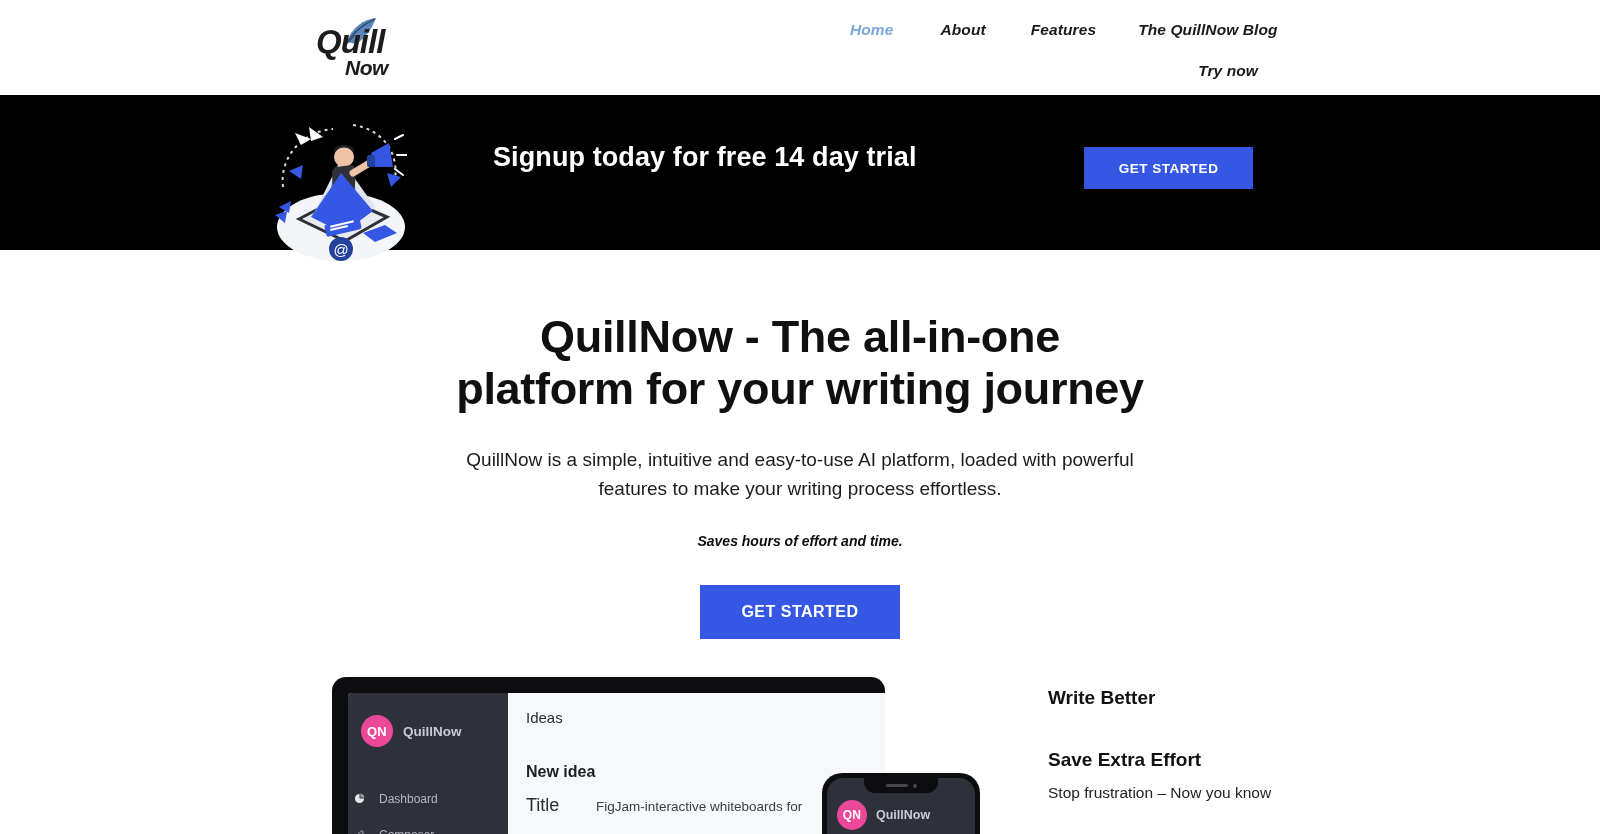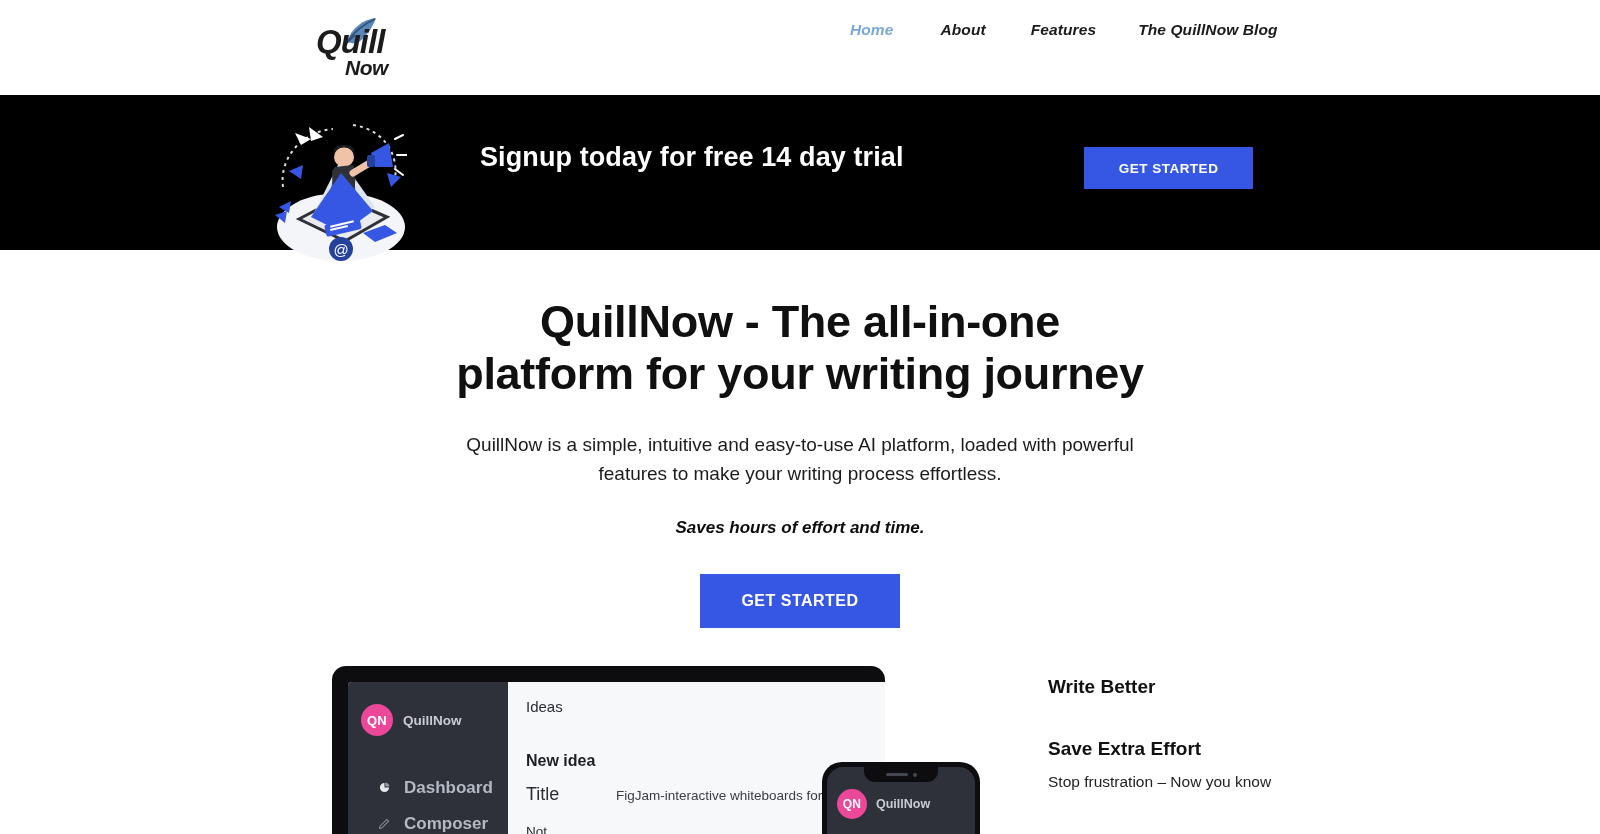--- a/index.html
+++ b/index.html
@@ -55,48 +55,48 @@
     width:1600px; height:155px;
     background:#000000;
   }
   .promo-illus {
     position:absolute; left:275px; top:20px;
     width:132px; height:140px;
     overflow:visible;
     z-index:5;
   }
   .promo-text {
-    position:absolute; left:480px; top:47px;
+    position:absolute; left:493px; top:47px;
     font-size:27px; font-weight:bold; color:#ffffff;
     letter-spacing:0.1px; white-space:nowrap;
   }
   .promo-btn {
     position:absolute; left:1084px; top:52px;
     width:169px; height:42px;
     background:#3557e4; border:none;
     color:#ffffff; font-size:13.5px; font-weight:bold;
     letter-spacing:0.5px; cursor:pointer;
     font-family:"Liberation Sans", sans-serif;
   }
 
   
   .hero { width:1600px; padding-top:45px; text-align:center; }
   .hero h1 {
     font-size:45px; font-weight:bold;
     line-height:52px; letter-spacing:-0.3px;
     color:#101010;
-    max-width:760px; margin:1px auto;
+    max-width:760px; margin:16px auto;
   }
   .hero-sub {
     margin:30px auto 0; max-width:740px;
     font-size:19px; line-height:29px; color:#1c1c1c;
   }
   .hero-tag {
     margin-top:30px;
-    font-size:17px; font-weight:bold; font-style:italic;
+    font-size:14px; font-weight:bold; font-style:italic;
     color:#0d0d0d;
   }
   .hero-btn {
     margin-top:36px;
     width:200px; height:54px;
     background:#3557e4; border:none;
     color:#ffffff; font-size:16px; font-weight:bold;
     letter-spacing:0.5px; cursor:pointer;
     font-family:"Liberation Sans", sans-serif;
   }
@@ -133,32 +133,32 @@
     font-size:13px; font-weight:bold;
     display:flex; align-items:center; justify-content:center;
     letter-spacing:0.3px; flex-shrink:0;
   }
   .app-brand-name {
     margin-left:10px; color:#c9ccd4;
     font-size:13.5px; font-weight:600;
   }
   .app-nav-item {
     display:flex; align-items:center;
-    height:36px; padding-left:31px;
-    color:#b4b8c2; font-size:17px;font-weight:bold;
+    height:36px; padding-left:6px;
+    color:#b4b8c2; font-size:12px;
   }
   .app-nav-item.first { margin-top:26px; }
   .app-nav-item .ic { width:16px; color:#e6e8ec; font-size:11px; }
   .app-nav-item .lb { margin-left:9px; }
   .app-main { flex:1; background:#f7f8fa; padding:16px 0 0 18px; }
   .app-h { font-size:15px; color:#2b2d33; }
   .app-newidea { font-size:16px; font-weight:bold; color:#1d1f24; margin-top:37px; }
   .app-field { display:flex; margin-top:14px; align-items:baseline; }
   .app-label { font-size:18px; color:#2b2d33; width:70px; flex-shrink:0; }
-  .app-value { font-size:13.5px; color:#3a3d45; white-space:nowrap;margin-left:20px; }
+  .app-value { font-size:13.5px; color:#3a3d45; white-space:nowrap; }
   .app-label2 { font-size:13.5px; color:#2b2d33; margin-top:19px; }
 
   
   .phone {
     position:absolute; left:822px; top:96px;
     width:158px; height:104px;
     background:#0d0d0f;
     border-radius:20px 20px 0 0;
     padding:5px 5px 0 5px;
     z-index:6;
@@ -210,20 +210,23 @@
       <text x="31" y="59" font-family="'Liberation Sans',sans-serif" font-size="21" font-weight="bold" fill="#1c1c1c" letter-spacing="-0.5">Now</text>
     </svg>
   </div>
 
   <nav class="nav">
     <div class="nav-row1">
       <a class="nav-link active n0">Home</a>
       <a class="nav-link n1">About</a>
       <a class="nav-link n2">Features</a>
       <a class="nav-link n3">The QuillNow Blog</a>
+    </div>
+    <div class="nav-row2">
+      <a class="nav-link">Try now</a>
     </div>
   </nav>
 </div>
 
 <div class="promo">
 
   <div class="promo-illus">
     <svg width="132" height="148" viewBox="0 0 132 148">
 
       <ellipse cx="66" cy="112" rx="64" ry="34" fill="#f4f5f9"></ellipse>

